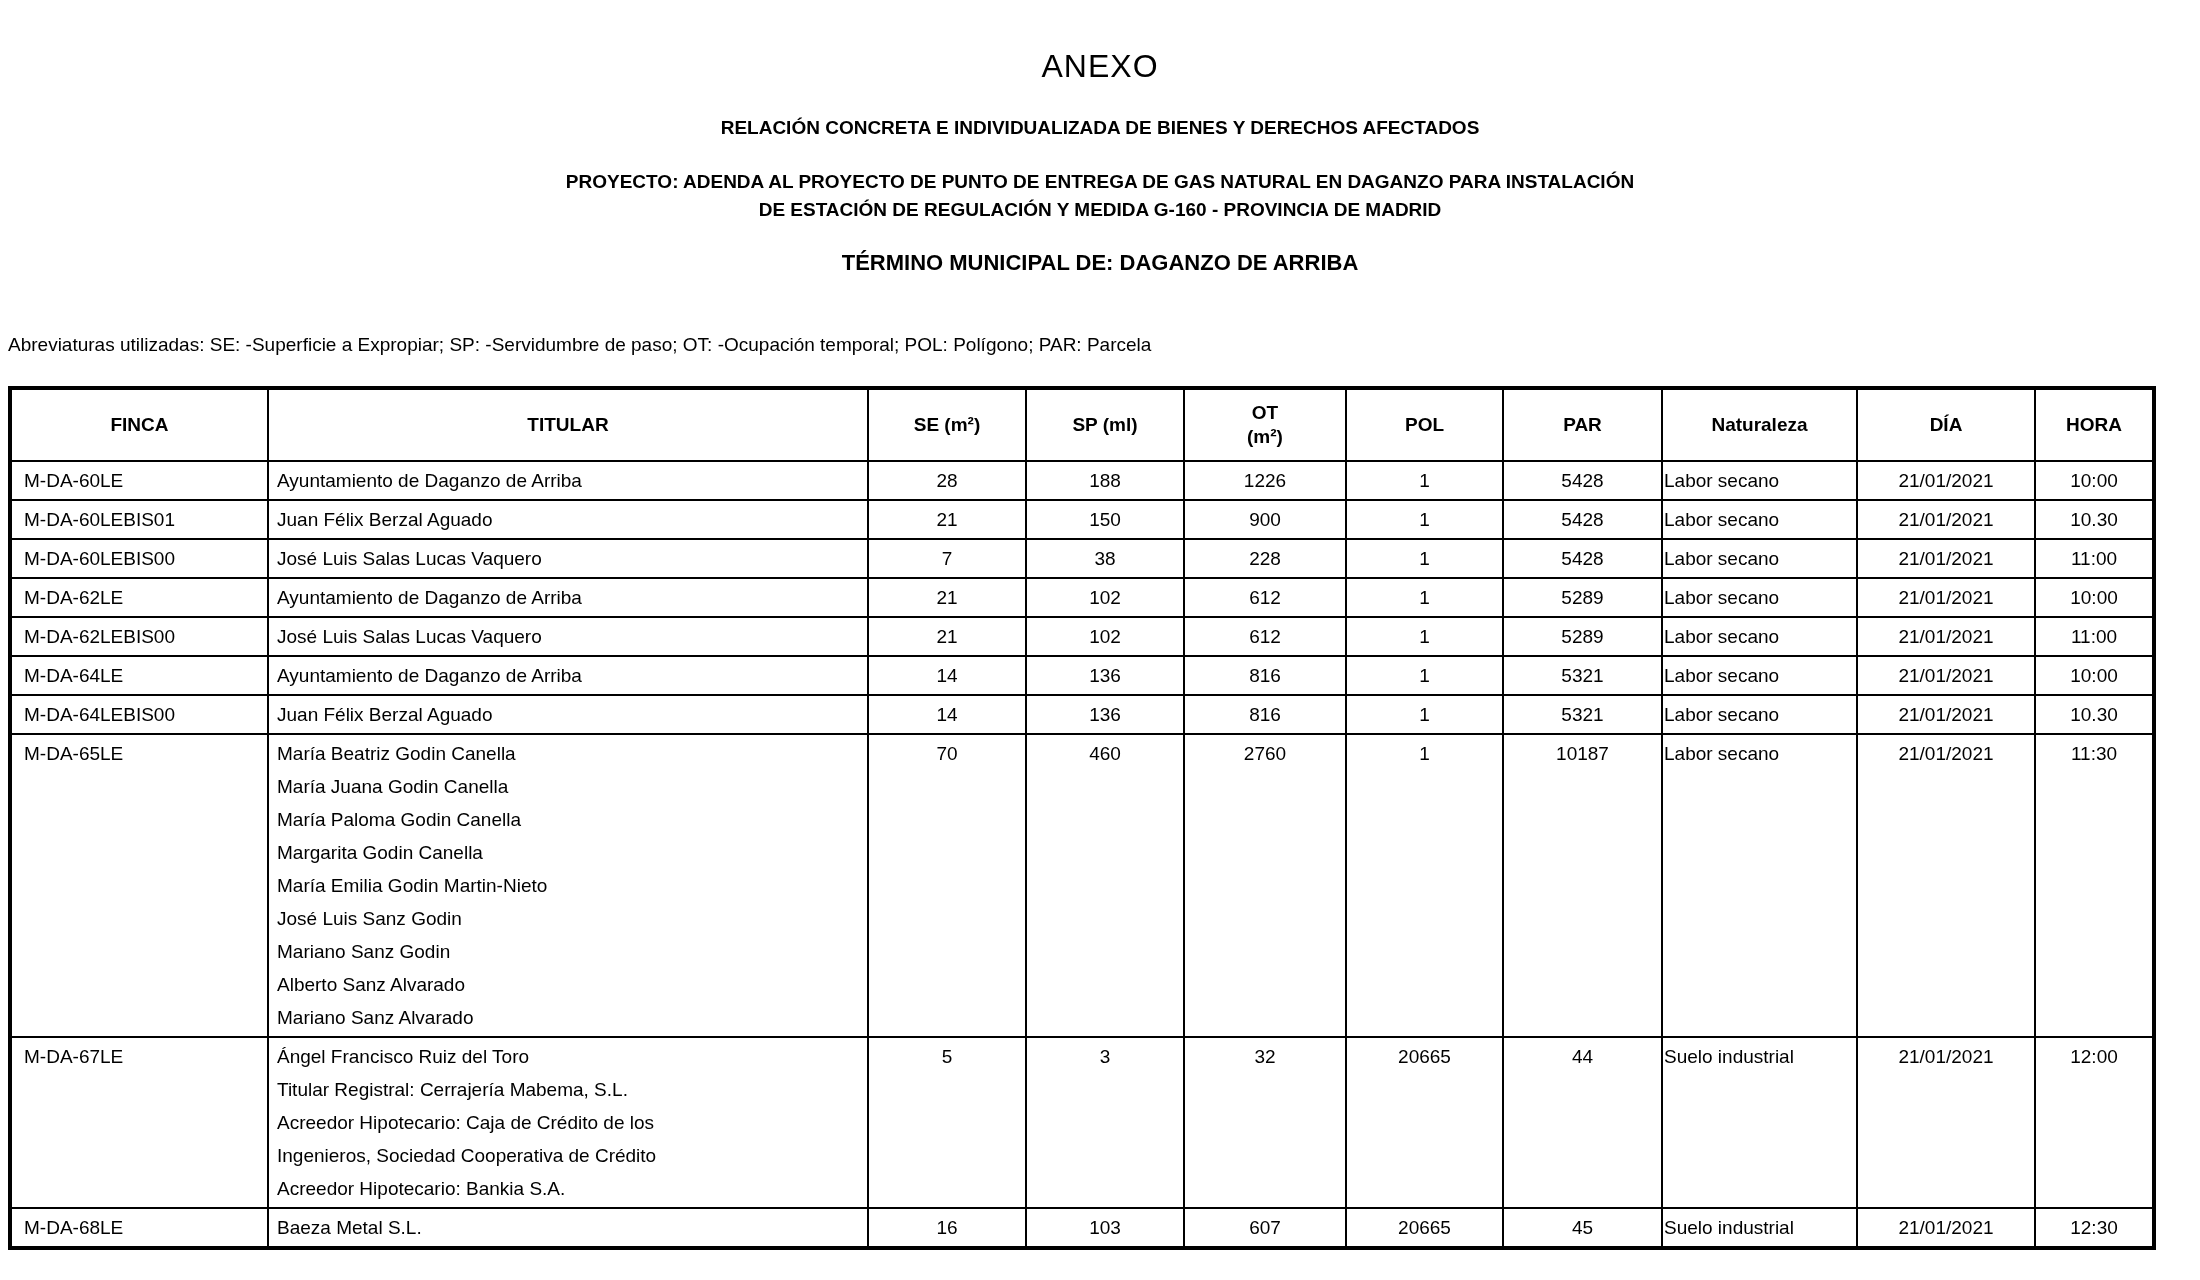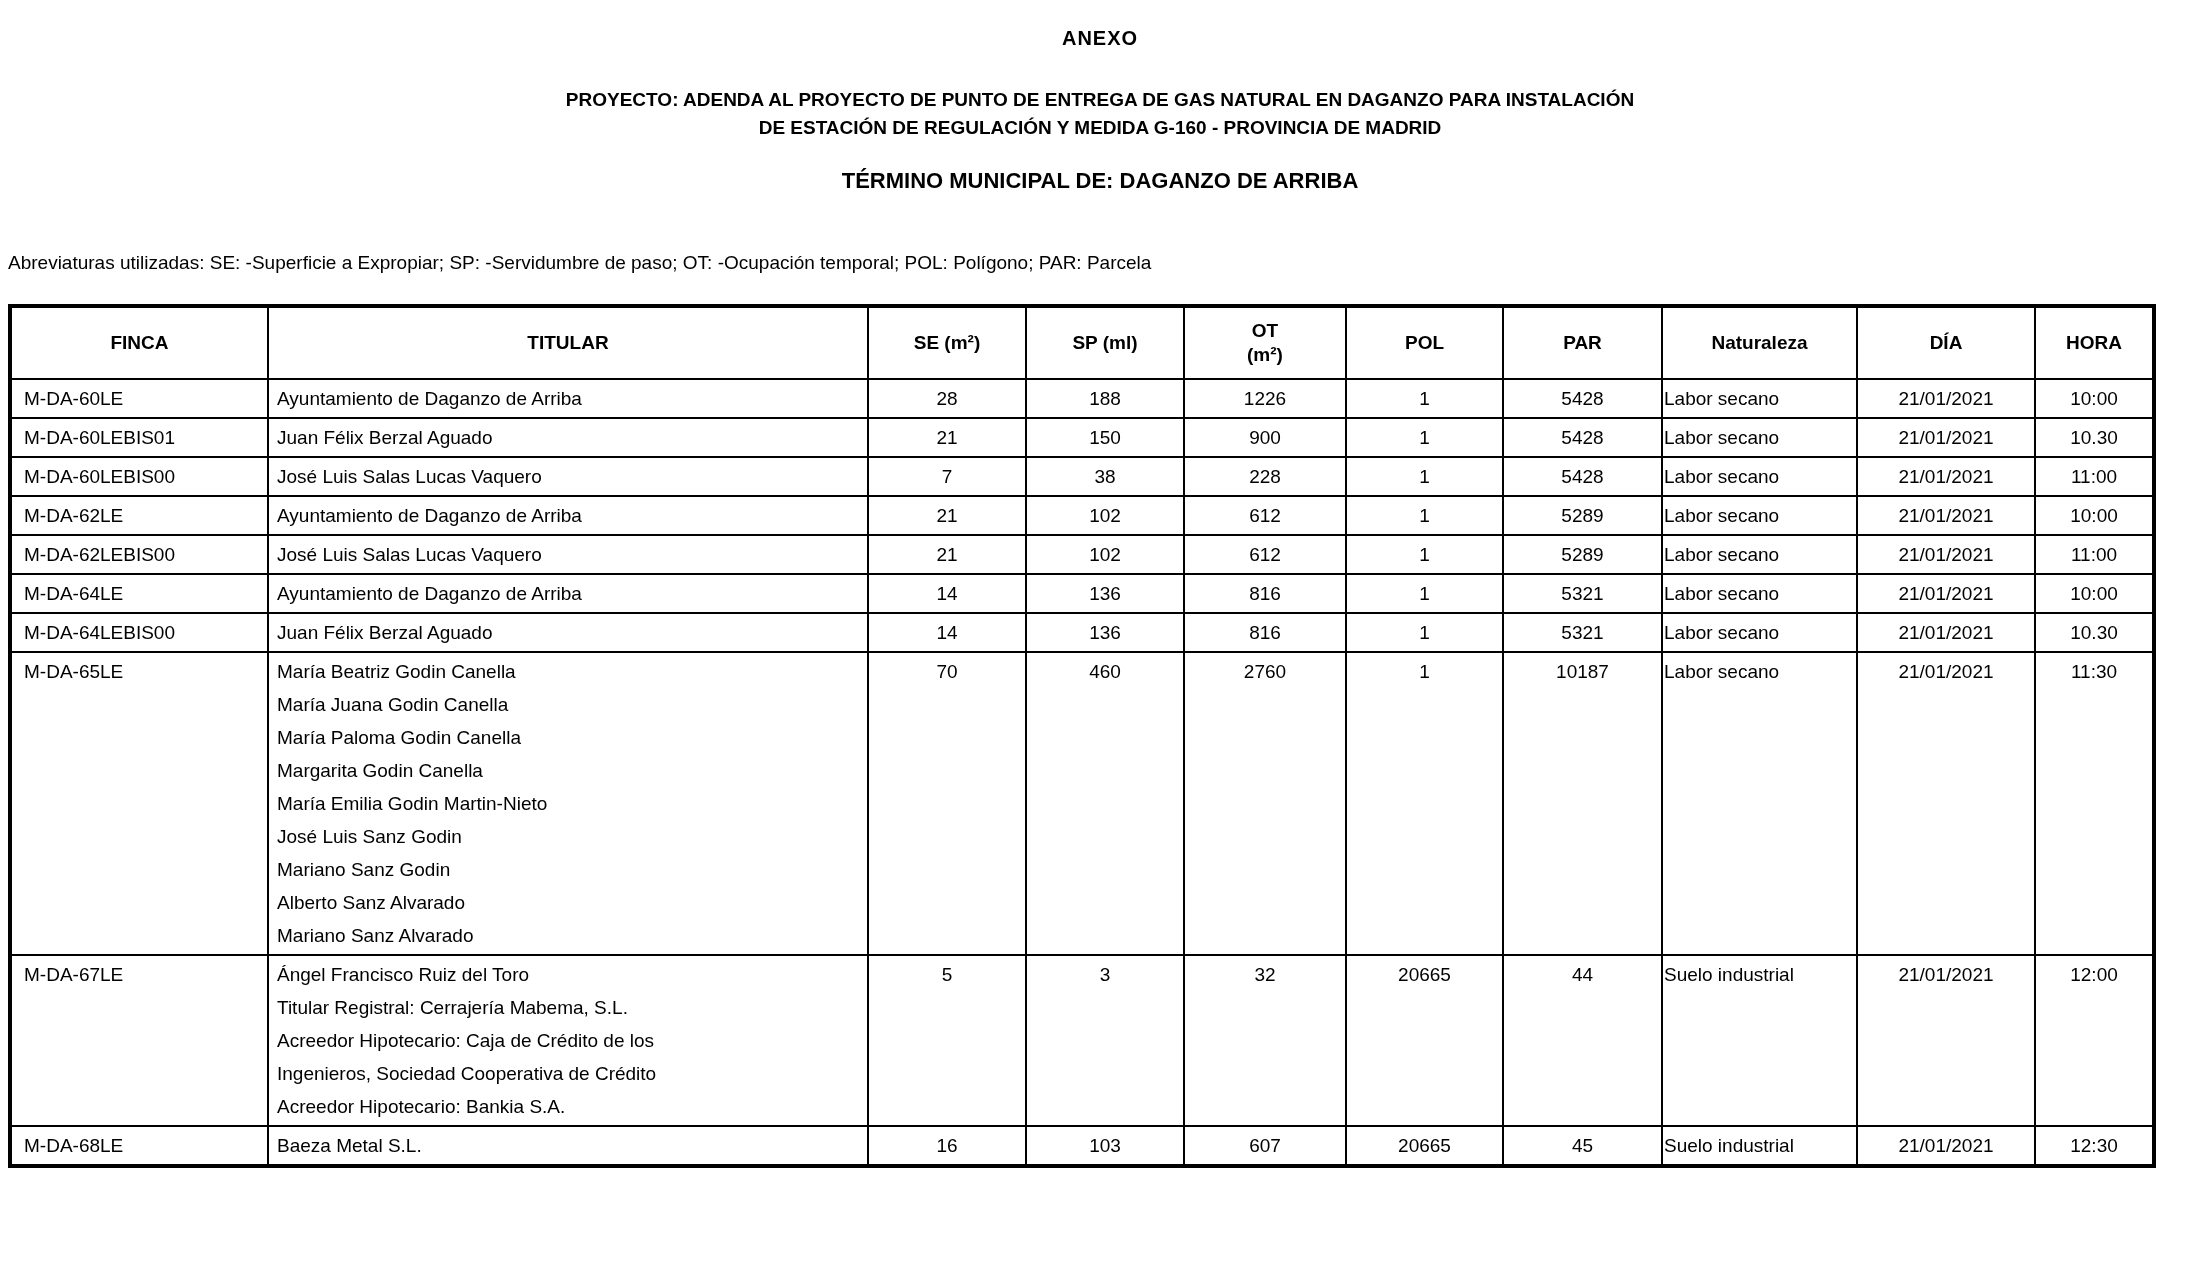--- a/index.html
+++ b/index.html
@@ -12,24 +12,25 @@
   .page {
     position: relative;
     width: 2200px;
     height: 1280px;
     background: #ffffff;
     overflow: hidden;
   }
   .doc-header { text-align: center; }
   .doc-title {
     padding-top: 20px;
-    font-size: 20px;
-    font-weight: 700;
+    font-size: 32px;
+    font-weight: 400;
     letter-spacing: 1px;
     line-height: 37px;
+    margin-top: 28px;
   }
   .doc-subtitle {
     margin-top: 32px;
     font-size: 19px;
     font-weight: 700;
     line-height: 22px;
   }
   .doc-project {
     margin-top: 29px;
     font-size: 19px;
@@ -90,20 +91,21 @@
   td.cell-titular { padding-left: 8px; margin-left: 6px; }
   td.cell-naturaleza { padding-left: 1px; }
 </style>
 </head>
 <body>
 
 <div class="page">
 
   <div class="doc-header">
     <div class="doc-title">ANEXO</div>
+    <div class="doc-subtitle">RELACIÓN CONCRETA E INDIVIDUALIZADA DE BIENES Y DERECHOS AFECTADOS</div>
     <div class="doc-project">
       <div>PROYECTO: ADENDA AL PROYECTO DE PUNTO DE ENTREGA DE GAS NATURAL EN DAGANZO PARA INSTALACIÓN</div>
       <div>DE ESTACIÓN DE REGULACIÓN Y MEDIDA G-160 - PROVINCIA DE MADRID</div>
     </div>
     <div class="doc-municipality">TÉRMINO MUNICIPAL DE: DAGANZO DE ARRIBA</div>
   </div>
 
   <div class="abbreviations">Abreviaturas utilizadas: SE: -Superficie a Expropiar; SP: -Servidumbre de paso; OT: -Ocupación temporal; POL: Polígono; PAR: Parcela</div>
 
   <table class="main-table">

